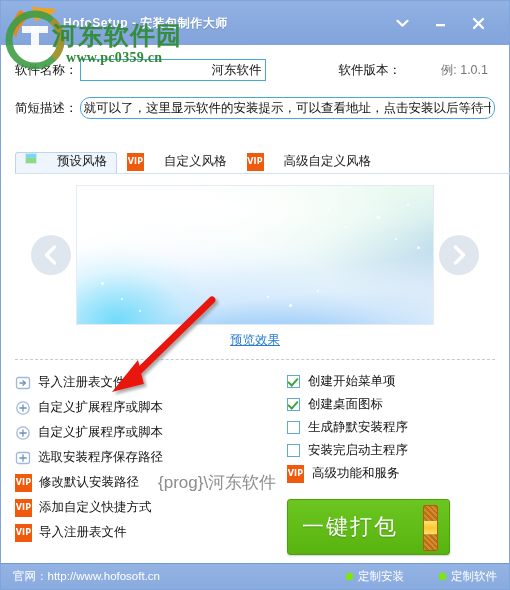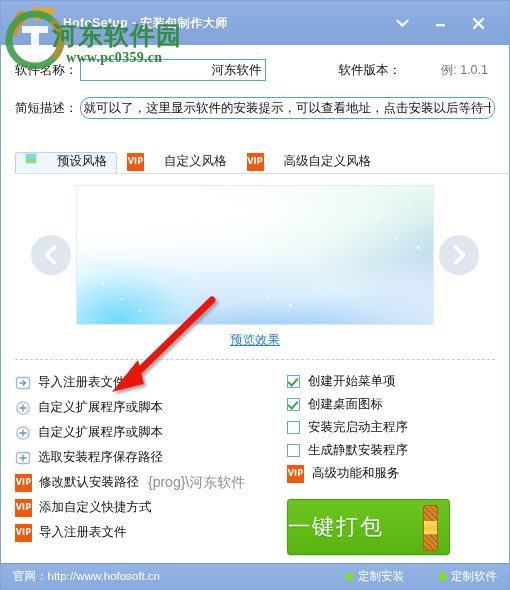--- a/index.html
+++ b/index.html
@@ -292,22 +292,22 @@
     align-items: center;
     gap: 7px;
     height: 25px;
     font-size: 12.5px;
     color: #111111;
     cursor: pointer;
     white-space: nowrap;
   }
   .opt .path {
     color: #8d8d8d;
-    font-size: 14px;
-    margin-left: 2px;
+    font-size: 17px;
+    margin-left: 12px;
   }
   .ico { flex: 0 0 16px; width: 16px; height: 16px; display: block; }
 
   .chk-row {
     display: flex;
     align-items: center;
     gap: 8px;
     height: 23px;
     font-size: 12.5px;
     color: #111111;
@@ -343,20 +343,21 @@
     display: flex;
     align-items: center;
     cursor: pointer;
     box-shadow: 0 1px 2px rgba(0,0,0,.18);
   }
   .pack-label {
     color: #ffffff;
     font-size: 22px;
     font-weight: normal;
     letter-spacing: 2px;
+    margin-left: 14px;
     text-shadow: 0 1px 1px rgba(40,90,10,.4);
     white-space: nowrap;
   }
   .pack-deco {
     position: absolute;
     right: 11px; top: 5px;
     width: 15px; height: 46px;
     border-radius: 2px;
     border: 1px solid #a8640c;
     background:
@@ -565,26 +566,26 @@
         <span>创建开始菜单项</span>
       </div>
 
       <div class="chk-row">
         <span class="chk on"></span>
         <span>创建桌面图标</span>
       </div>
 
       <div class="chk-row">
         <span class="chk"></span>
-        <span>安装完启动主程序</span>
+        <span>生成静默安装程序</span>
       </div>
 
       <div class="chk-row">
         <span class="chk"></span>
-        <span>生成静默安装程序</span>
+        <span>安装完启动主程序</span>
       </div>
 
       <div class="chk-row">
         <span class="vip">VIP</span>
         <span>高级功能和服务</span>
       </div>
 
       <div class="pack-btn">
         <span class="pack-label">一键打包</span>
         <span class="pack-deco"></span>

